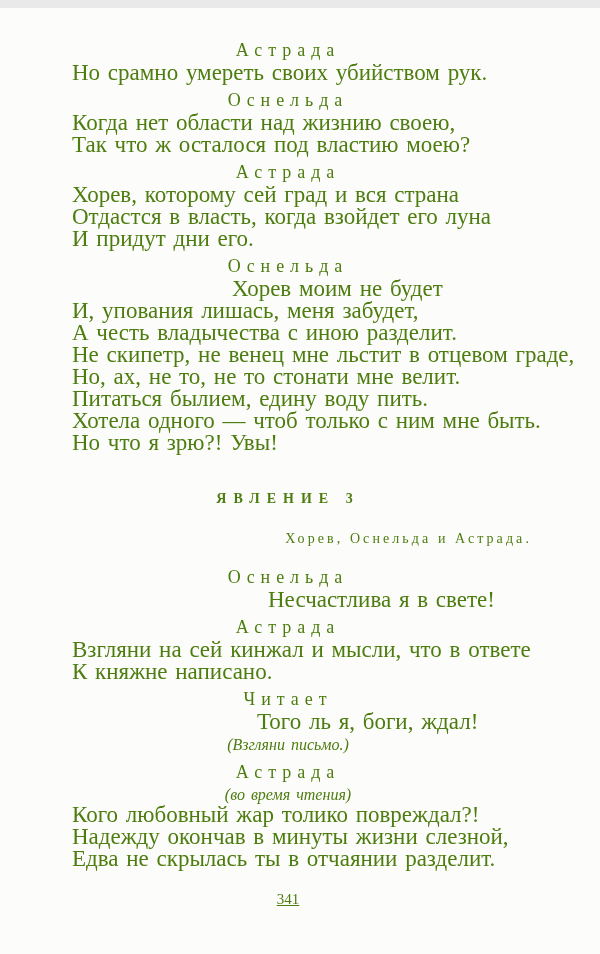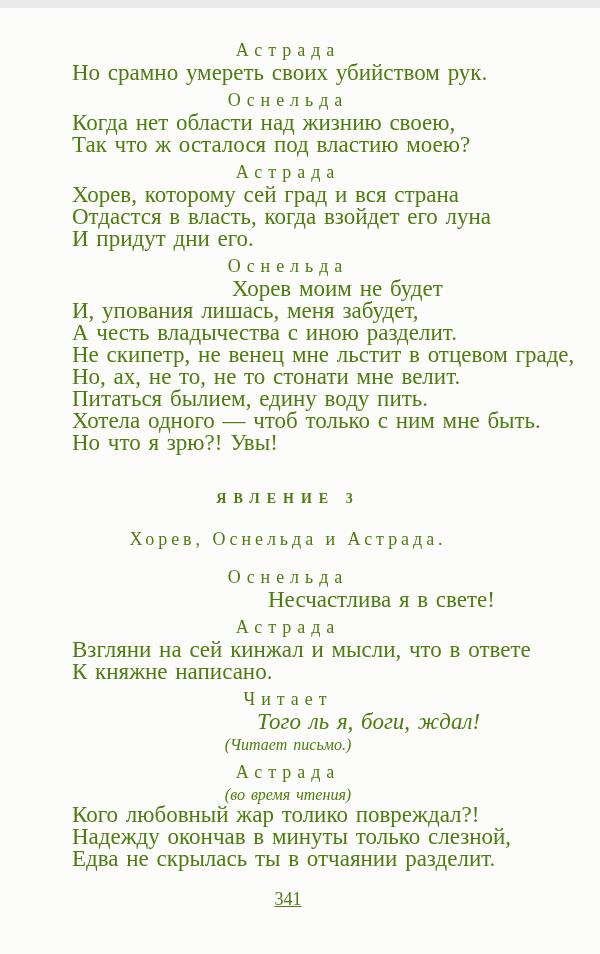--- a/index.html
+++ b/index.html
@@ -40,43 +40,44 @@
   }
   .scene-heading {
     font-size: 14px;
     line-height: 17px;
     font-weight: bold;
     letter-spacing: 0.5em;
     margin-top: 36px;
     text-align: center;
   }
   .cast-list {
-    font-size: 18px;
+    font-size: 14px;
     line-height: 22px;
     letter-spacing: 0.22em;
     margin-top: 21px;
+    text-align: right;
   }
   .speaker-after-cast {
     margin-top: 17px;
   }
   .speaker-after-stage {
     margin-top: 8px;
   }
   .stage-direction {
     font-size: 16px;
     line-height: 19px;
     font-style: italic;
     word-spacing: 2px;
     margin-top: 2px;
   }
   .indent-a { padding-left: 160px; }
   .indent-b { padding-left: 196px; }
-  .indent-c { padding-left: 185px; font-style: italic; }
+  .indent-c { padding-left: 185px; }
   .page-number {
-    font-size: 18px;
+    font-size: 15px;
     line-height: 22px;
     margin-top: 18px;
     text-decoration: underline;
   }
 </style>
 </head>
 <body>
 
 <div class="book-page">
   <div class="text-content">
@@ -108,24 +109,24 @@
 
     <div class="speaker-name centered speaker-after-cast">Оснельда</div>
     <div class="verse-line indent-b">Несчастлива я в свете!</div>
 
     <div class="speaker-name centered">Астрада</div>
     <div class="verse-line">Взгляни на сей кинжал и мысли, что в ответе</div>
     <div class="verse-line">К княжне написано.</div>
 
     <div class="speaker-name centered">Читает</div>
     <div class="verse-line indent-c">Того ль я, боги, ждал!</div>
-    <div class="stage-direction centered">(Читает письмо.)</div>
+    <div class="stage-direction centered">(Взгляни письмо.)</div>
 
     <div class="speaker-name centered speaker-after-stage">Астрада</div>
     <div class="stage-direction centered">(во время чтения)</div>
     <div class="verse-line">Кого любовный жар толико повреждал?!</div>
-    <div class="verse-line">Надежду окончав в минуты только слезной,</div>
+    <div class="verse-line">Надежду окончав в минуты жизни слезной,</div>
     <div class="verse-line">Едва не скрылась ты в отчаянии разделит.</div>
 
     <div class="page-number centered">341</div>
 
   </div>
 </div>
 
 </body></html>

